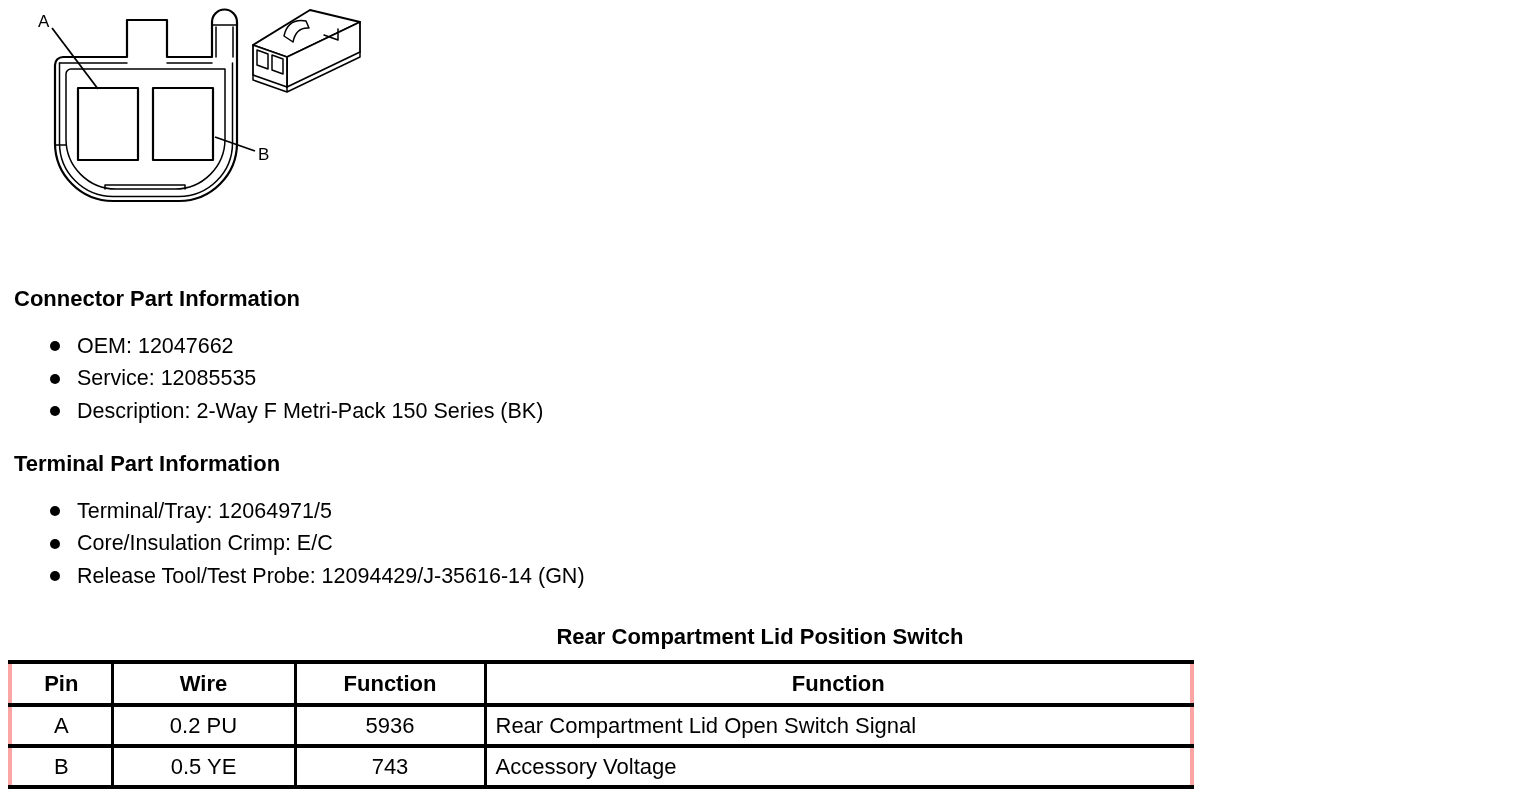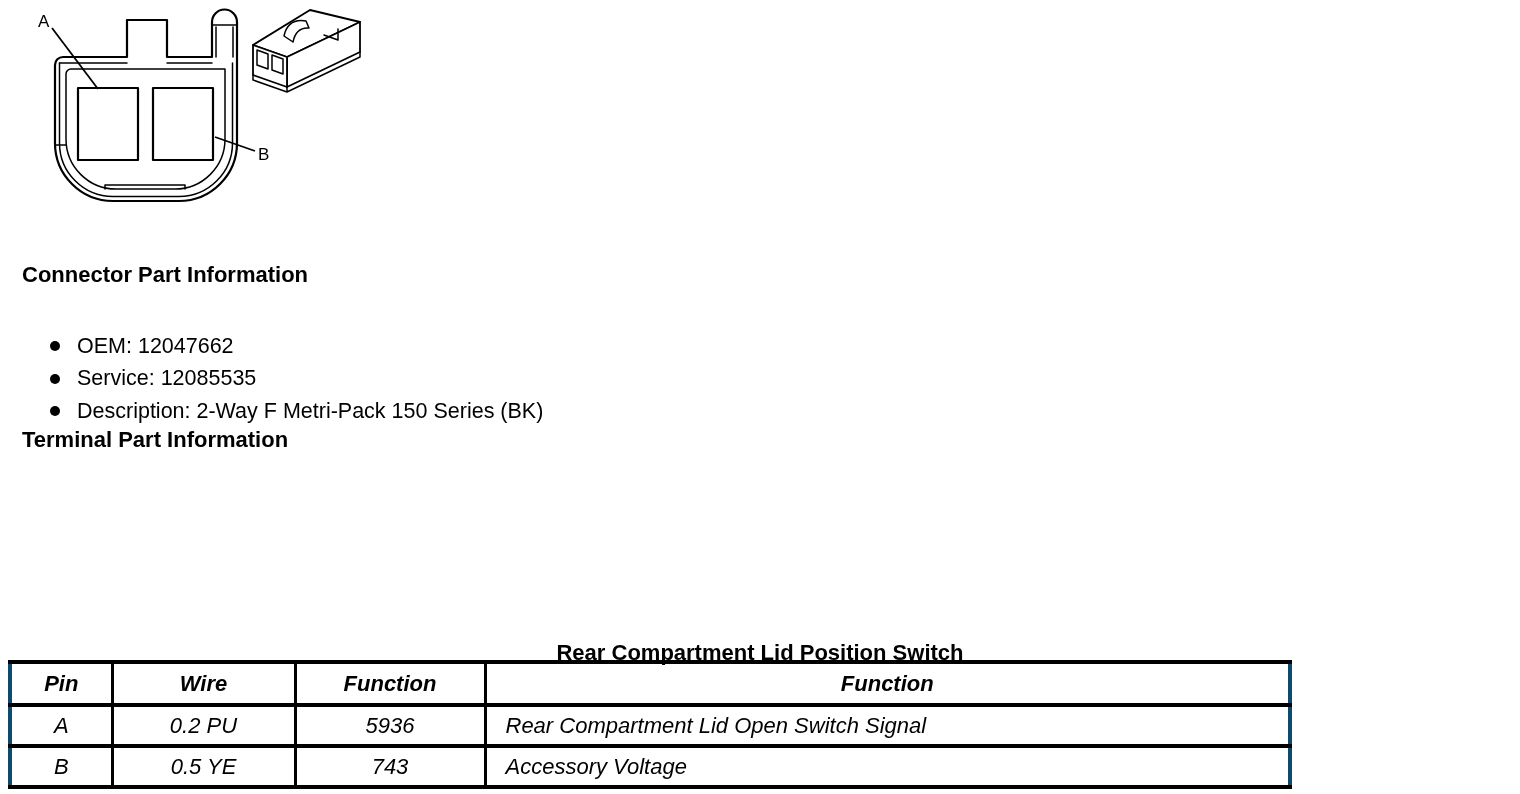--- a/index.html
+++ b/index.html
@@ -17,24 +17,25 @@
   #diagram-wrap { position: absolute; left: 28px; top: 2px; width: 350px; height: 222px; }
   #diagram-wrap svg { display: block; }
   .draw { fill: none; stroke: #000; stroke-width: 2.2; stroke-linejoin: round; stroke-linecap: round; }
   .draw-thin { fill: none; stroke: #000; stroke-width: 1.5; stroke-linejoin: round; stroke-linecap: round; }
   .face { fill: #ffffff; stroke: #000; stroke-width: 1.8; stroke-linejoin: round; }
   .pin-label { font-family: "Liberation Sans", sans-serif; font-size: 17px; fill: #000; }
 
   
   .section-heading {
     position: absolute;
-    left: 22px;
+    left: 14px;
     font-size: 22px;
     font-weight: bold;
     white-space: nowrap;
+    margin-top: 24px;
   }
   #connector-heading { top: 262px; }
   #terminal-heading  { top: 427px; text-align: center; }
 
   
   .bullet-list { position: absolute; left: 10px; list-style: none; margin: 16px; padding: 0; }
   #connector-list { top: 314px; }
   #terminal-list  { top: 479px; }
   .bullet-list li {
     height: 32.5px;
@@ -48,50 +49,49 @@
     width: 10px; height: 10px;
     background: #000;
     border-radius: 50%;
     margin-right: 17px;
     flex: 0 0 auto;
   }
 
   
   #table-title {
     position: absolute;
-    top: 640px;
+    top: 624px;
     left: 0;
     width: 100%;
     text-align: center;
     font-size: 22px;
     font-weight: bold;
   }
 
   
   #pin-table {
     position: absolute;
     left: 8px;
     top: 660px;
-    width: 1284px;
+    width: 1186px;
     border-collapse: collapse;
-    border: 4px solid #0c4a6e;
+    border: 4px solid #fca5a5;
     font-size: 22px;
-    font-style: italic;
   }
   #pin-table th, #pin-table td {
     border: 3px solid #000;
     border-top-width: 4px;
     border-bottom-width: 4px;
     vertical-align: middle;
     padding: 0;
   }
   #pin-table th { height: 39px; font-weight: bold; text-align: center; }
   #pin-table td { height: 37px; text-align: center; }
   #pin-table td.func-cell, #pin-table th.func-head { }
-  #pin-table td.func-cell { text-align: left; padding-left: 19px; }
+  #pin-table td.func-cell { text-align: left; padding-left: 9px; }
   col.c-pin { width: 102px; }
   col.c-wire { width: 183px; }
   col.c-circuit { width: 190px; }
 </style>
 </head>
 <body>
 
 <div id="doc">
 
   <div id="diagram-wrap">
@@ -140,20 +140,34 @@
       <span>Service: 12085535</span>
     </li>
     <li>
       <span class="bullet-dot"></span>
       <span>Description: 2-Way F Metri-Pack 150 Series (BK)</span>
     </li>
   </ul>
 
   <div class="section-heading" id="terminal-heading">Terminal Part Information</div>
 
+  <ul class="bullet-list" id="terminal-list">
+    <li>
+      <span class="bullet-dot"></span>
+      <span>Terminal/Tray: 12064971/5</span>
+    </li>
+    <li>
+      <span class="bullet-dot"></span>
+      <span>Core/Insulation Crimp: E/C</span>
+    </li>
+    <li>
+      <span class="bullet-dot"></span>
+      <span>Release Tool/Test Probe: 12094429/J-35616-14 (GN)</span>
+    </li>
+  </ul>
 
   <div id="table-title">Rear Compartment Lid Position Switch</div>
 
   <table id="pin-table">
     <colgroup>
       <col class="c-pin">
         <col class="c-wire">
         <col class="c-circuit">
         <col class="c-func">
     </colgroup>

